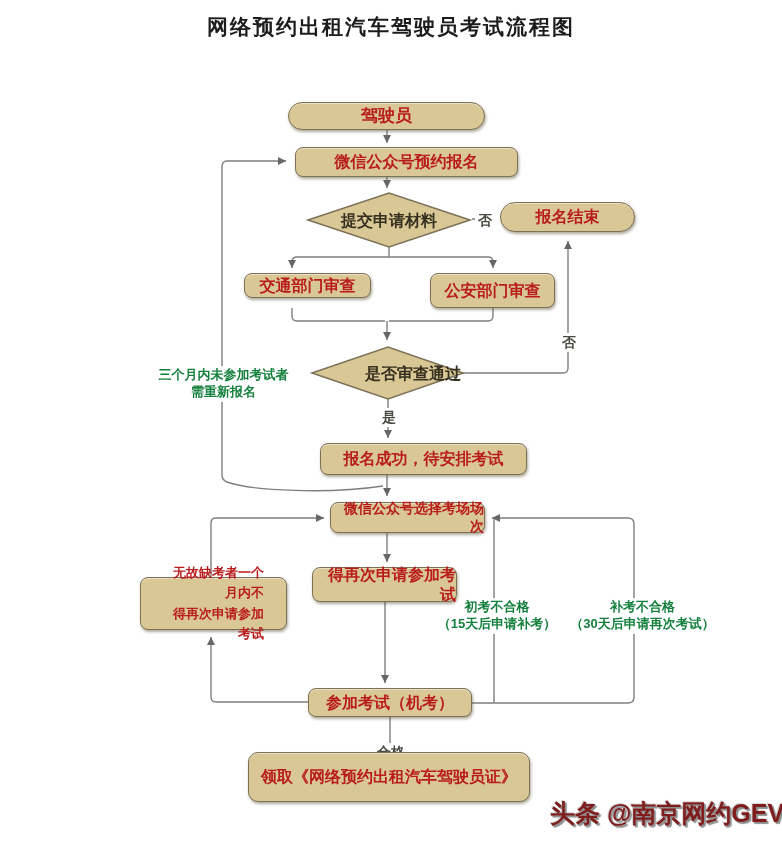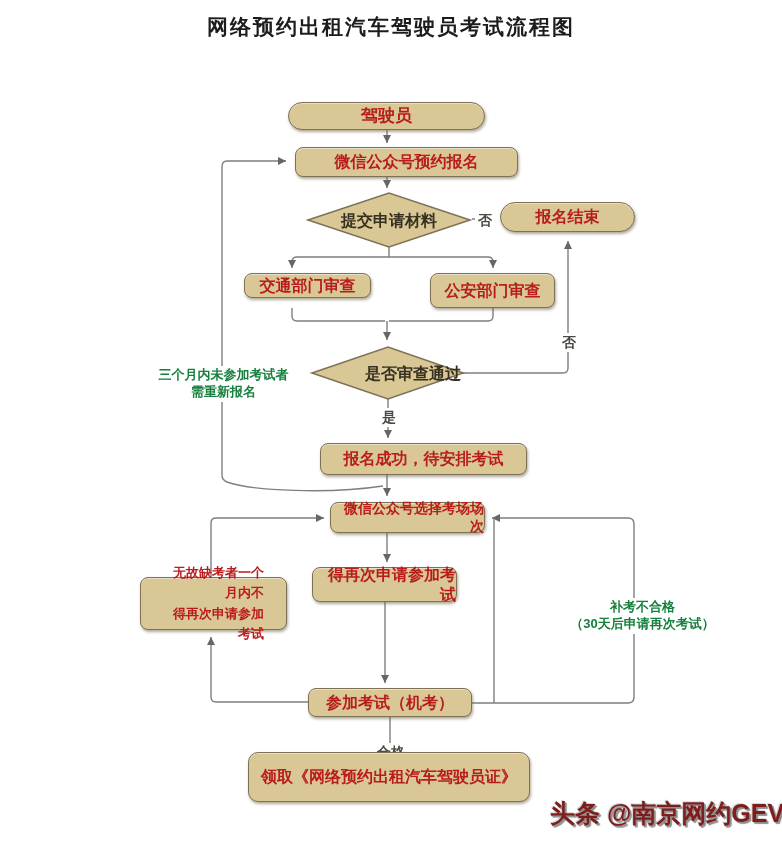--- a/index.html
+++ b/index.html
@@ -78,20 +78,24 @@
 
   <div class="elabel" style="left:475px;top:211px;width:18px;">否</div>
   <div class="elabel" style="left:559px;top:333px;width:18px;">否</div>
   <div class="elabel" style="left:379px;top:408px;width:18px;">是</div>
   <div class="elabel" style="left:373px;top:743px;width:34px;">合格</div>
 
   <div class="elabel small" style="left:150px;top:366px;width:145px;">
     <div>三个月内未参加考试者</div>
     <div>需重新报名</div>
   </div>
+  <div class="elabel small" style="left:433px;top:598px;width:126px;">
+    <div>初考不合格</div>
+    <div>（15天后申请补考）</div>
+  </div>
   <div class="elabel small" style="left:569px;top:598px;width:145px;">
     <div>补考不合格</div>
     <div>（30天后申请再次考试）</div>
   </div>
 
   <div class="node stadium" style="left:288px;top:102px;width:197px;height:28px;font-size:17px;">驾驶员</div>
   <div class="node" style="left:295px;top:147px;width:223px;height:30px;">微信公众号预约报名</div>
   <div class="dtext" style="left:318px;top:211px;width:142px;">提交申请材料</div>
   <div class="node stadium" style="left:500px;top:202px;width:135px;height:30px;">报名结束</div>
   <div class="node" style="left:244px;top:273px;width:127px;height:25px;">交通部门审查</div>

